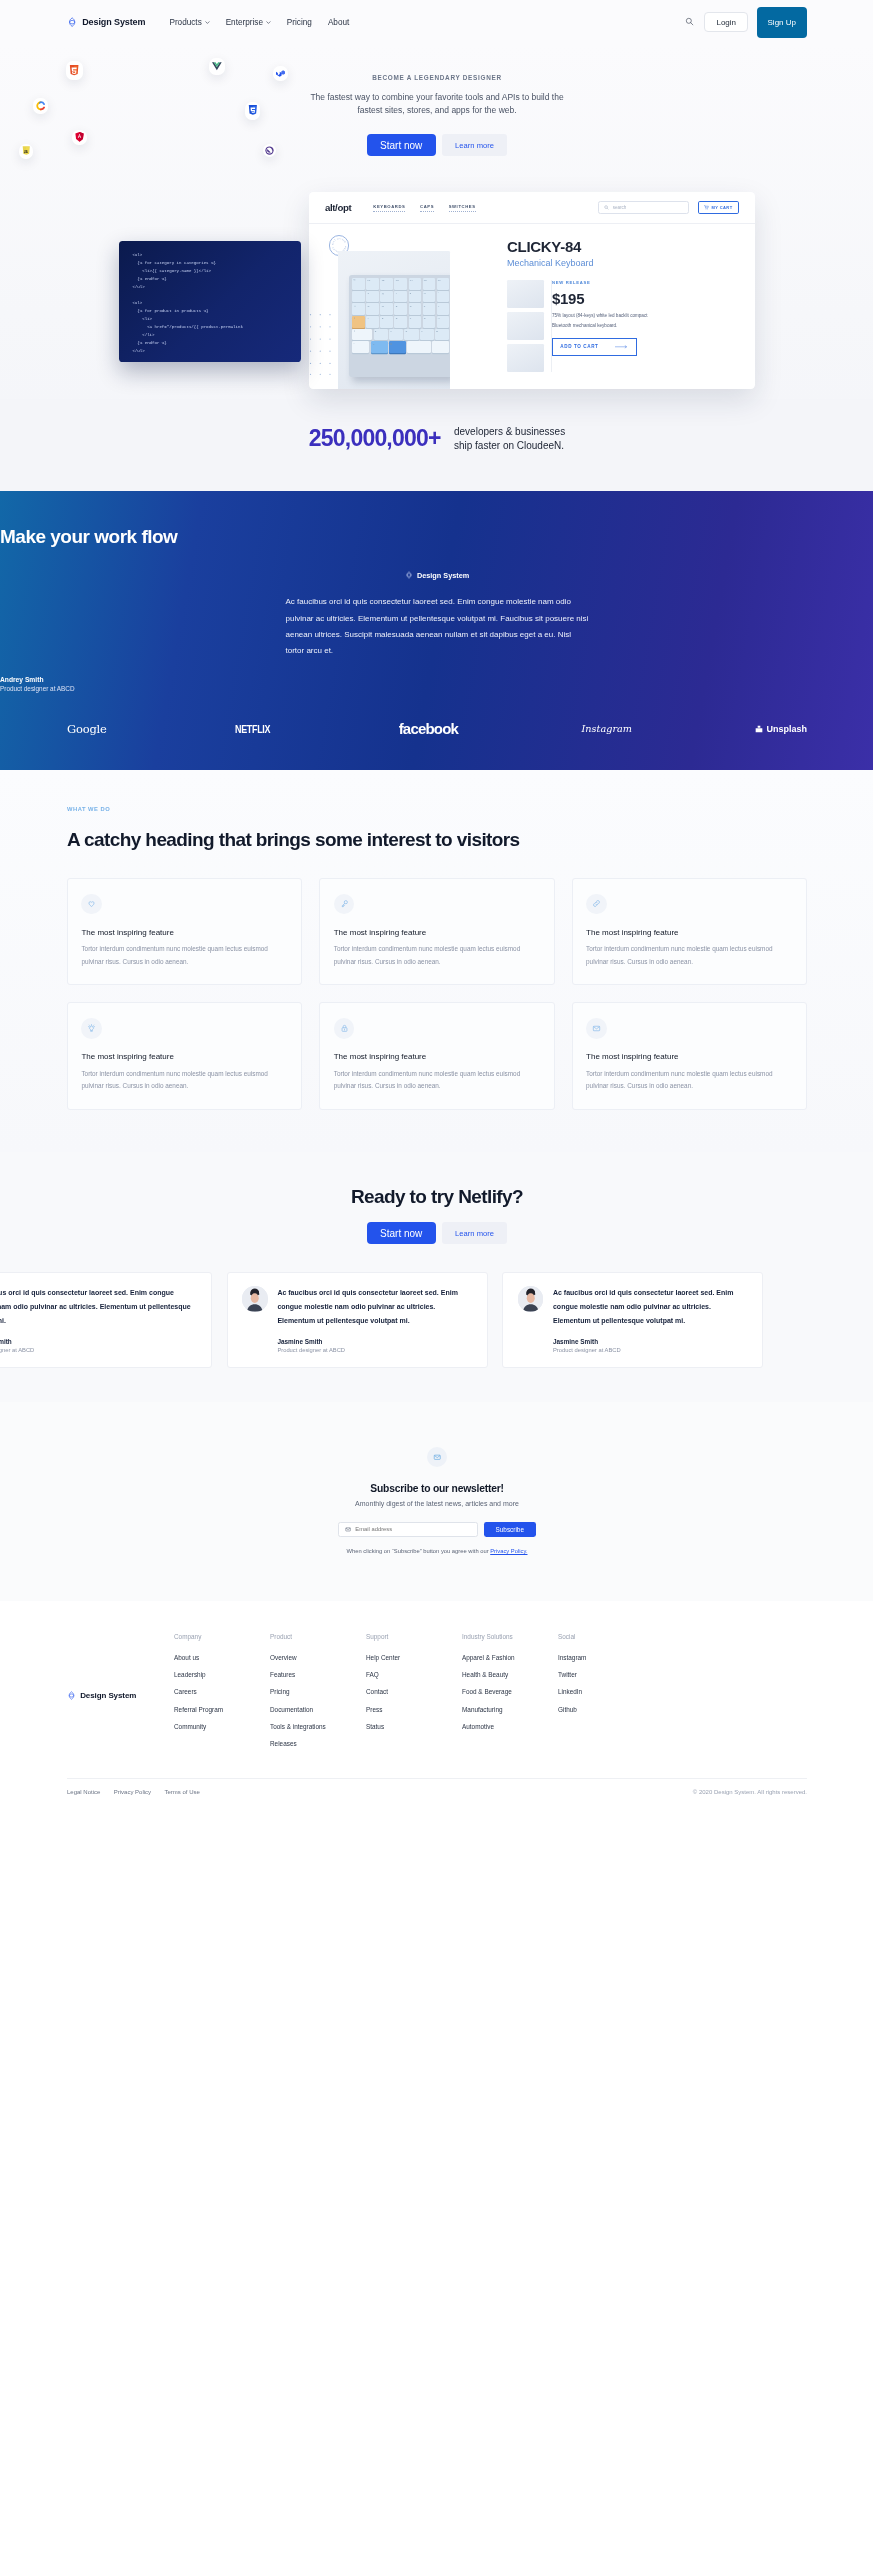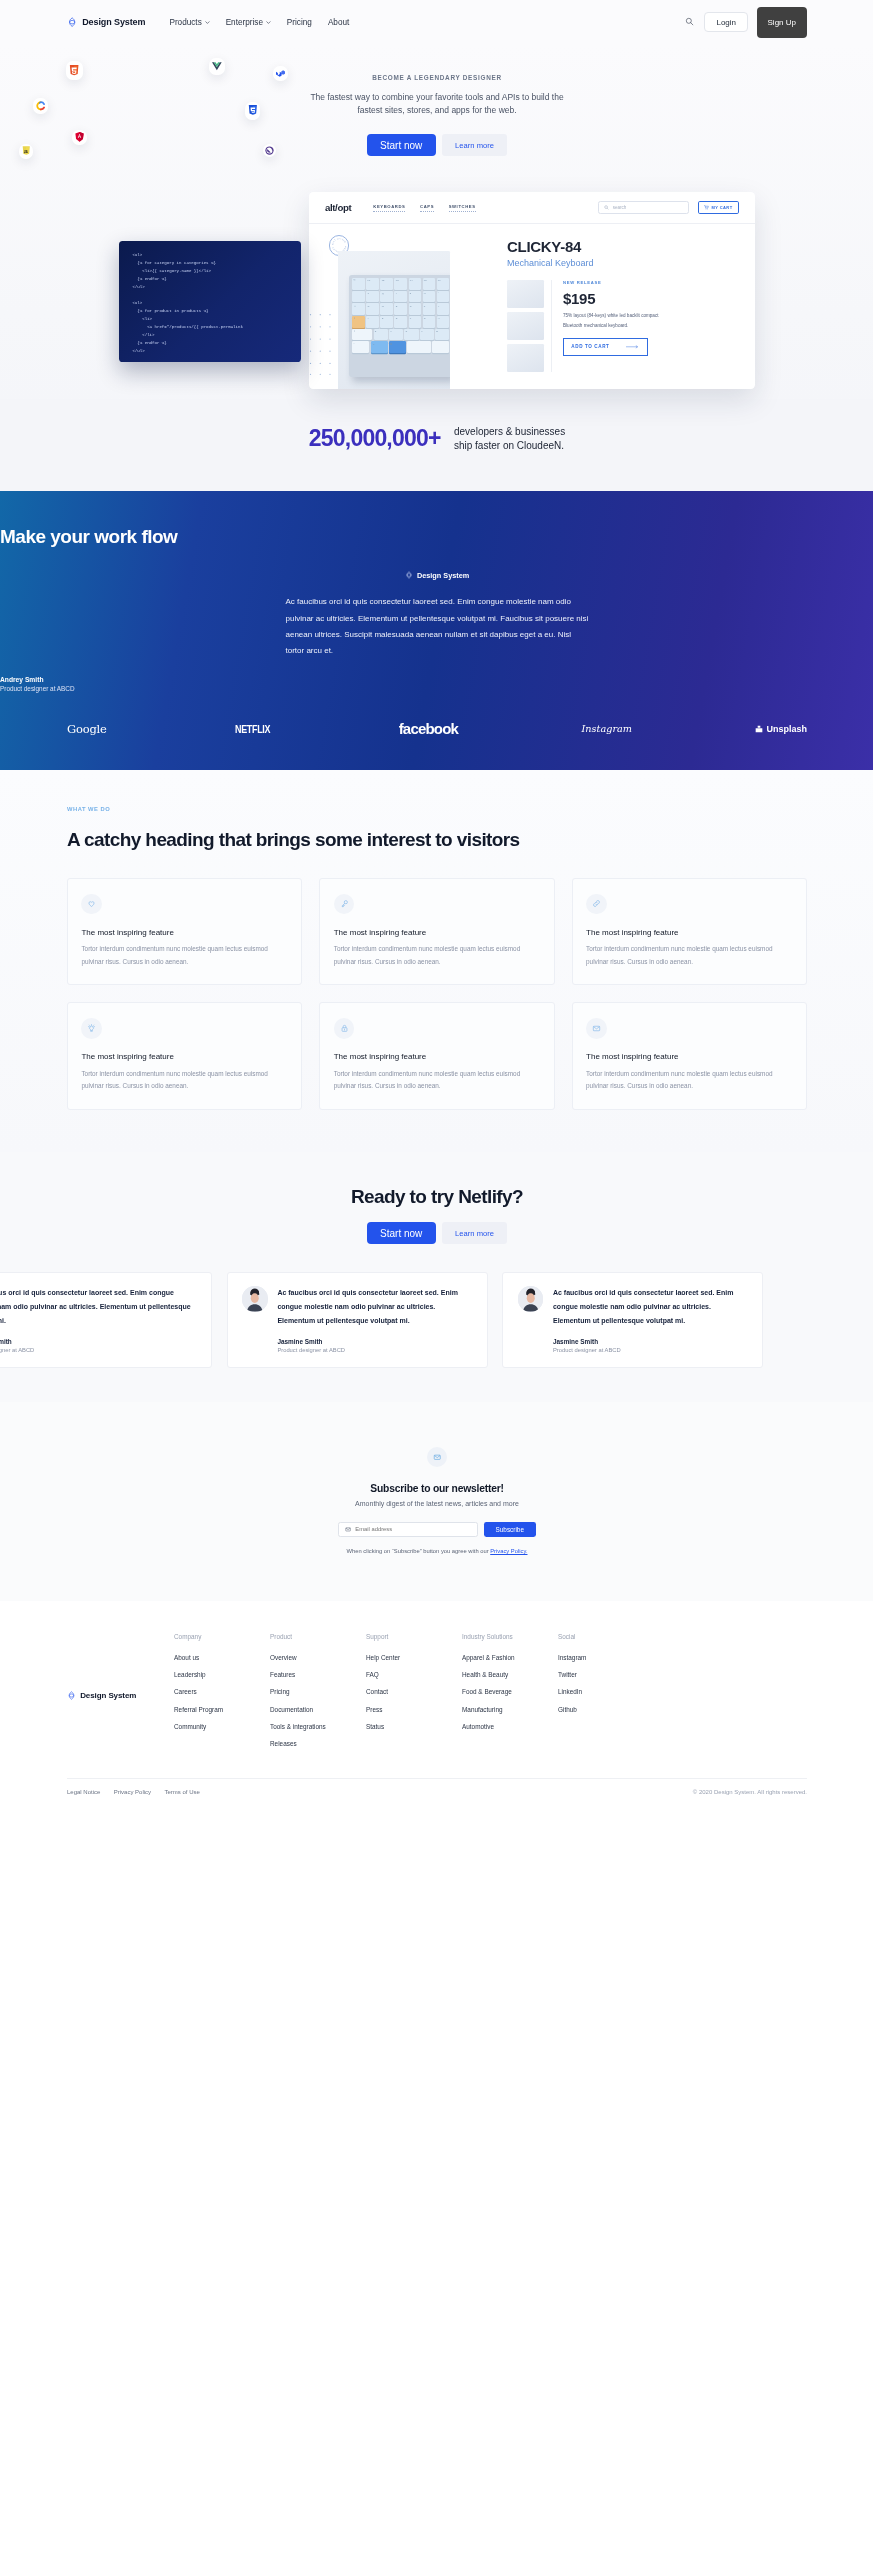--- a/index.html
+++ b/index.html
@@ -17,21 +17,21 @@
   .brand { display:flex; align-items:center; gap:4.9px; margin-right:24px; }
   .brand-mark { width:10.3px; height:10.3px; display:block; }
   .brand-name { font-size:9px; font-weight:700; letter-spacing:-0.1px; color:#0f172a; }
   .nav-links { display:flex; align-items:center; gap:16px; }
   .nav-link { font-size:8.2px; color:#2b3445; display:flex; align-items:center; gap:3px; cursor:pointer; }
   .caret { width:4.9px; height:4.9px; display:block; }
   .nav-right { margin-left:auto; display:flex; align-items:center; gap:8.5px; }
   .search-btn { width:13.4px; height:13.4px; display:flex; align-items:center; justify-content:center; cursor:pointer;}
   .btn { font-size:8px; border-radius:4px; cursor:pointer; display:inline-flex; align-items:center; justify-content:center; border:none;}
   .btn-login { padding:4.2px 11px; background:#fff; border:0.6px solid #e3e6ec; color:#1f2937; }
-  .btn-signup { padding:11px 11px; background:#404040; color:#fff; font-weight:400;}
+  .btn-signup { padding:11px 11px; background:#0369a1; color:#fff; font-weight:400;}
 
   
   .hero { position:relative; background:linear-gradient(180deg,#fbfbfd 0%,#f6f7fa 60%,#f4f5f9 100%); padding-top:30px; padding-bottom:0; }
   .hero-inner { text-align:center; position:relative; z-index:5;}
   .eyebrow { font-size:6.4px; letter-spacing:0.7px; color:#6c7689; font-weight:600; text-transform:uppercase; }
   .hero-title { font-size:27px; line-height:1.12; font-weight:700; letter-spacing:-0.8px; color:#111827; margin-top:9.7px; }
   .hero-sub { font-size:8.5px; line-height:1.62; color:#4a5365; margin:9.7px auto 0; max-width:261px; }
   .hero-ctas { margin-top:16px; display:flex; gap:6px; justify-content:center; }
   .btn-primary { background:#2353ec; color:#fff; font-size:10px; padding:5.5px 13.4px; border-radius:4px; }
   .btn-ghost { background:#eef0f6; color:#2353ec; font-size:7.6px; padding:5.5px 13.4px; border-radius:3px; }
@@ -70,21 +70,21 @@
   .kb-keys { position:absolute; left:14px; top:27px; width:97px; }
   .kb-row { display:flex; gap:1.2px; margin-bottom:1.2px; }
   .key { background:#dceaf6; border-radius:1.2px; height:11.5px; flex:1; box-shadow:0 1.2px 0 #b9c9d8; font-size:2.4px; color:#7a93ab; display:flex; align-items:flex-start; justify-content:flex-start; padding:1.2px;}
   .key.w { flex:1.5; } .key.amber { background:#f0c382; box-shadow:0 1.2px 0 #cfa165;}
   .key.blue { background:#4f93e0; box-shadow:0 1.2px 0 #3b77bb;} .key.lblue{ background:#7ebaf0; box-shadow:0 1.2px 0 #5e97cc;}
   .key.pale { background:#eef5fb; }
   .dots { position:absolute; left:-17px; top:73px; width:44px; height:67px; }
   .info-col { flex:1; padding-left:18px; }
   .prod-title { font-size:15px; font-weight:700; letter-spacing:-0.3px; color:#1e2535; }
   .prod-sub { font-size:9px; color:#5d8ed6; margin-top:3px; }
-  .prod-body { display:flex; margin-top:12px; gap:11px; }
+  .prod-body { display:flex; margin-top:12px; gap:0; }
   .thumbs { width:45px; display:flex; flex-direction:column; gap:4.2px; border-right:0.6px solid #eceff4; padding-right:7.3px;}
   .thumb { height:28px; background:linear-gradient(155deg,#eef2f7,#dde4ee); border-radius:1.2px; }
   .badge-new { font-size:4.2px; font-weight:700; letter-spacing:0.7px; color:#4c86d8; }
   .price { font-size:15px; font-weight:700; color:#1e2535; margin-top:4.9px; letter-spacing:-0.3px;}
   .prod-desc { font-size:4.6px; line-height:2.1; color:#55607a; margin-top:4.9px; max-width:97px;}
   .add-cart { margin-top:7.3px; border:0.6px solid #2f6be0; color:#2f6be0; font-size:4.6px; font-weight:700; letter-spacing:0.6px; padding:5.5px 7.3px; display:inline-flex; gap:17px; align-items:center;}
   .code-panel {
     position:absolute; left:119px; top:57px; width:182px; height:121px;
     background:linear-gradient(135deg,#0b1a4d 0%,#12246b 55%,#16297a 100%);
     border-radius:3.6px; box-shadow:0 9.7px 22px rgba(12,25,70,.30);

